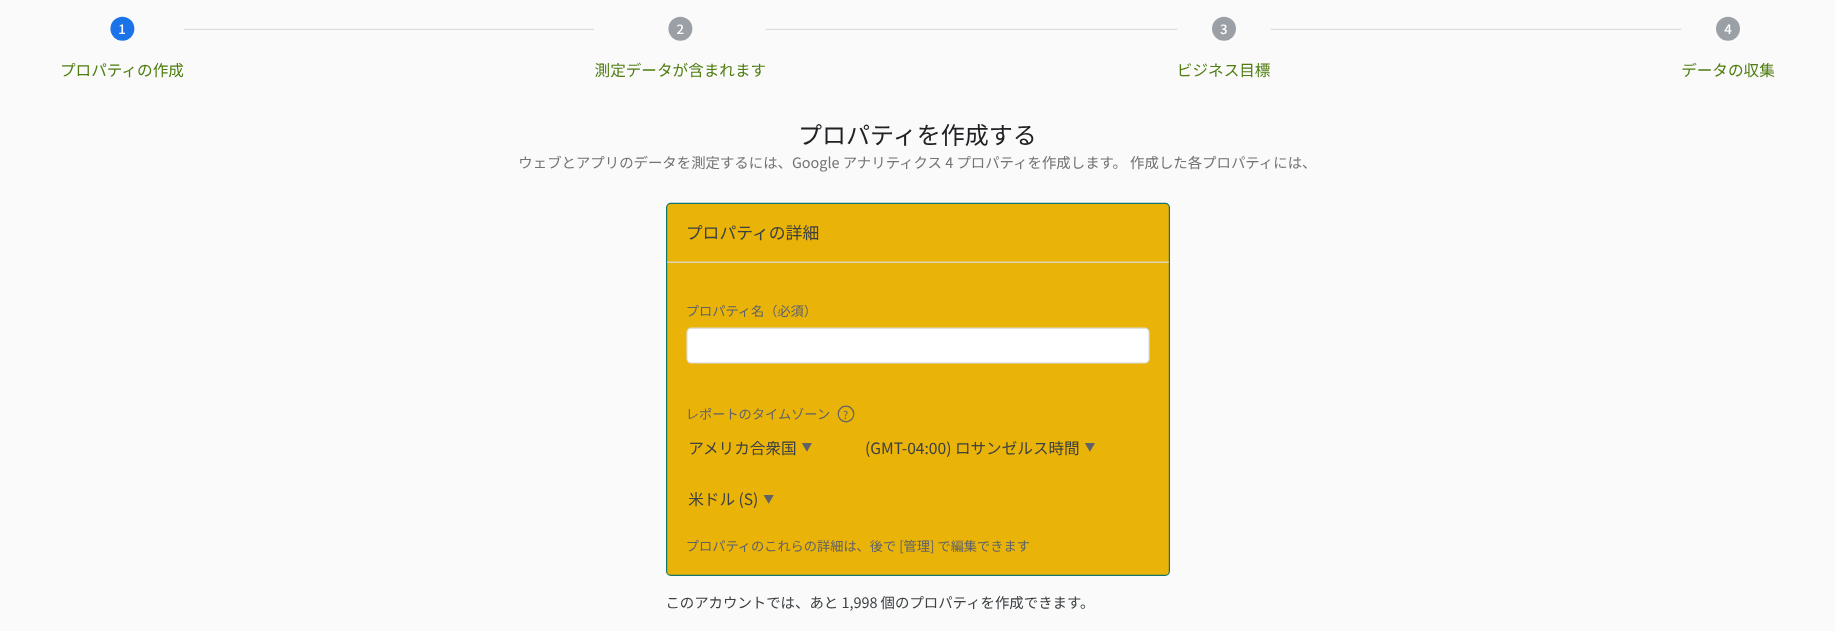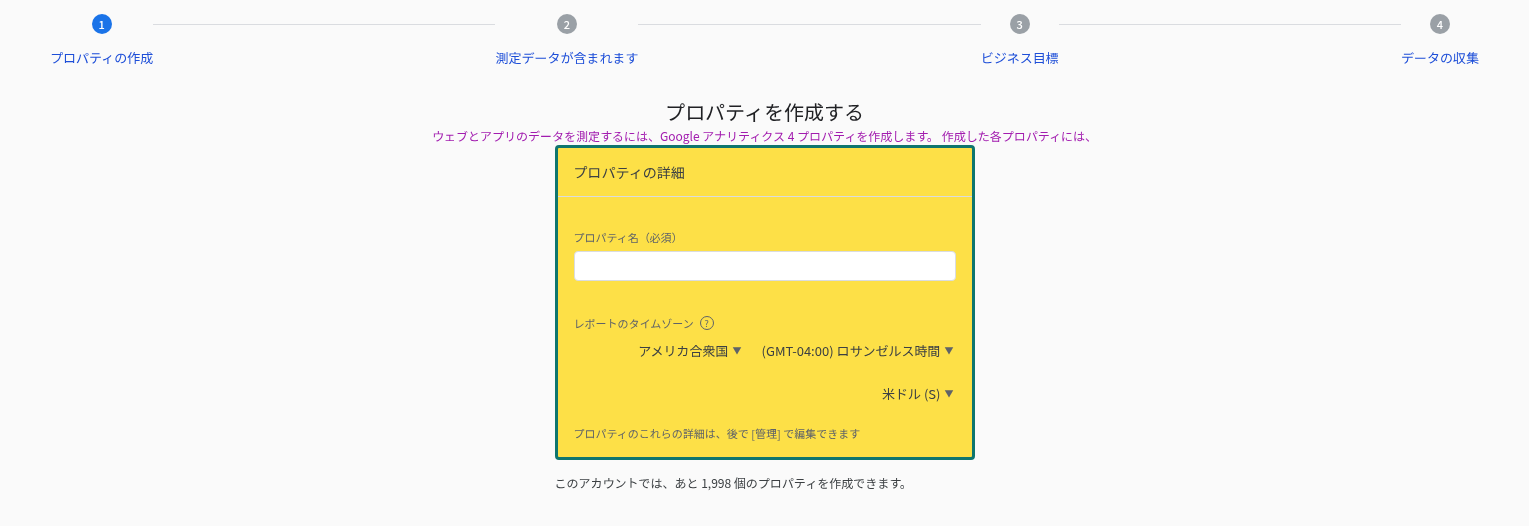--- a/index.html
+++ b/index.html
@@ -31,21 +31,21 @@
       justify-content: center;
       font-size: 11px;
       font-weight: 500;
       color: #fff;
       margin-bottom: 14px;
     }
     .step-circle.active { background: #1a73e8; }
     .step-circle.inactive { background: #9aa0a6; }
     .step-label {
       font-size: 13px;
-      color: #1d4ed8;
+      color: #4d7c0f;
       white-space: nowrap;
     }
     .step-line {
       flex: 1;
       height: 1px;
       background: #dadce0;
       margin-top: 10px;
     }
     .step-1 { margin-left: 10px; }
     .step-4 { margin-right: 10px; }
@@ -58,28 +58,29 @@
       text-align: center;
     }
     .page-title {
       font-size: 20px;
       color: #202124;
       font-weight: 400;
       margin-bottom: 0;
     }
     .page-desc {
       font-size: 12px;
-      color: #a21caf;
+      color: #737373;
       line-height: 1.6;
+      margin-bottom: 24px;
     }
     .card {
       max-width: 420px;
       margin: 0 auto;
-      background: #fde047;
-      border: 3px solid #0f766e;
+      background: #eab308;
+      border: 1px solid #0f766e;
       border-radius: 4px;
       text-align: left;
     }
     .card-header {
       padding: 14px 16px;
       font-size: 14px;
       color: #3c4043;
       border-bottom: 1px solid #dadce0;
     }
     .card-body {
@@ -110,24 +111,23 @@
       border-radius: 50%;
       display: inline-flex;
       align-items: center;
       justify-content: center;
       font-size: 9px;
       color: #5f6368;
       cursor: pointer;
     }
     .dropdown-row {
       display: flex;
-      gap: 16px;
+      gap: 40px;
       margin-bottom: 16px;
       flex-wrap: wrap;
-      justify-content: flex-end;
     }
     .dropdown {
       display: inline-flex;
       align-items: center;
       gap: 4px;
       font-size: 13px;
       color: #3c4043;
       cursor: pointer;
       padding: 4px 2px;
     }

